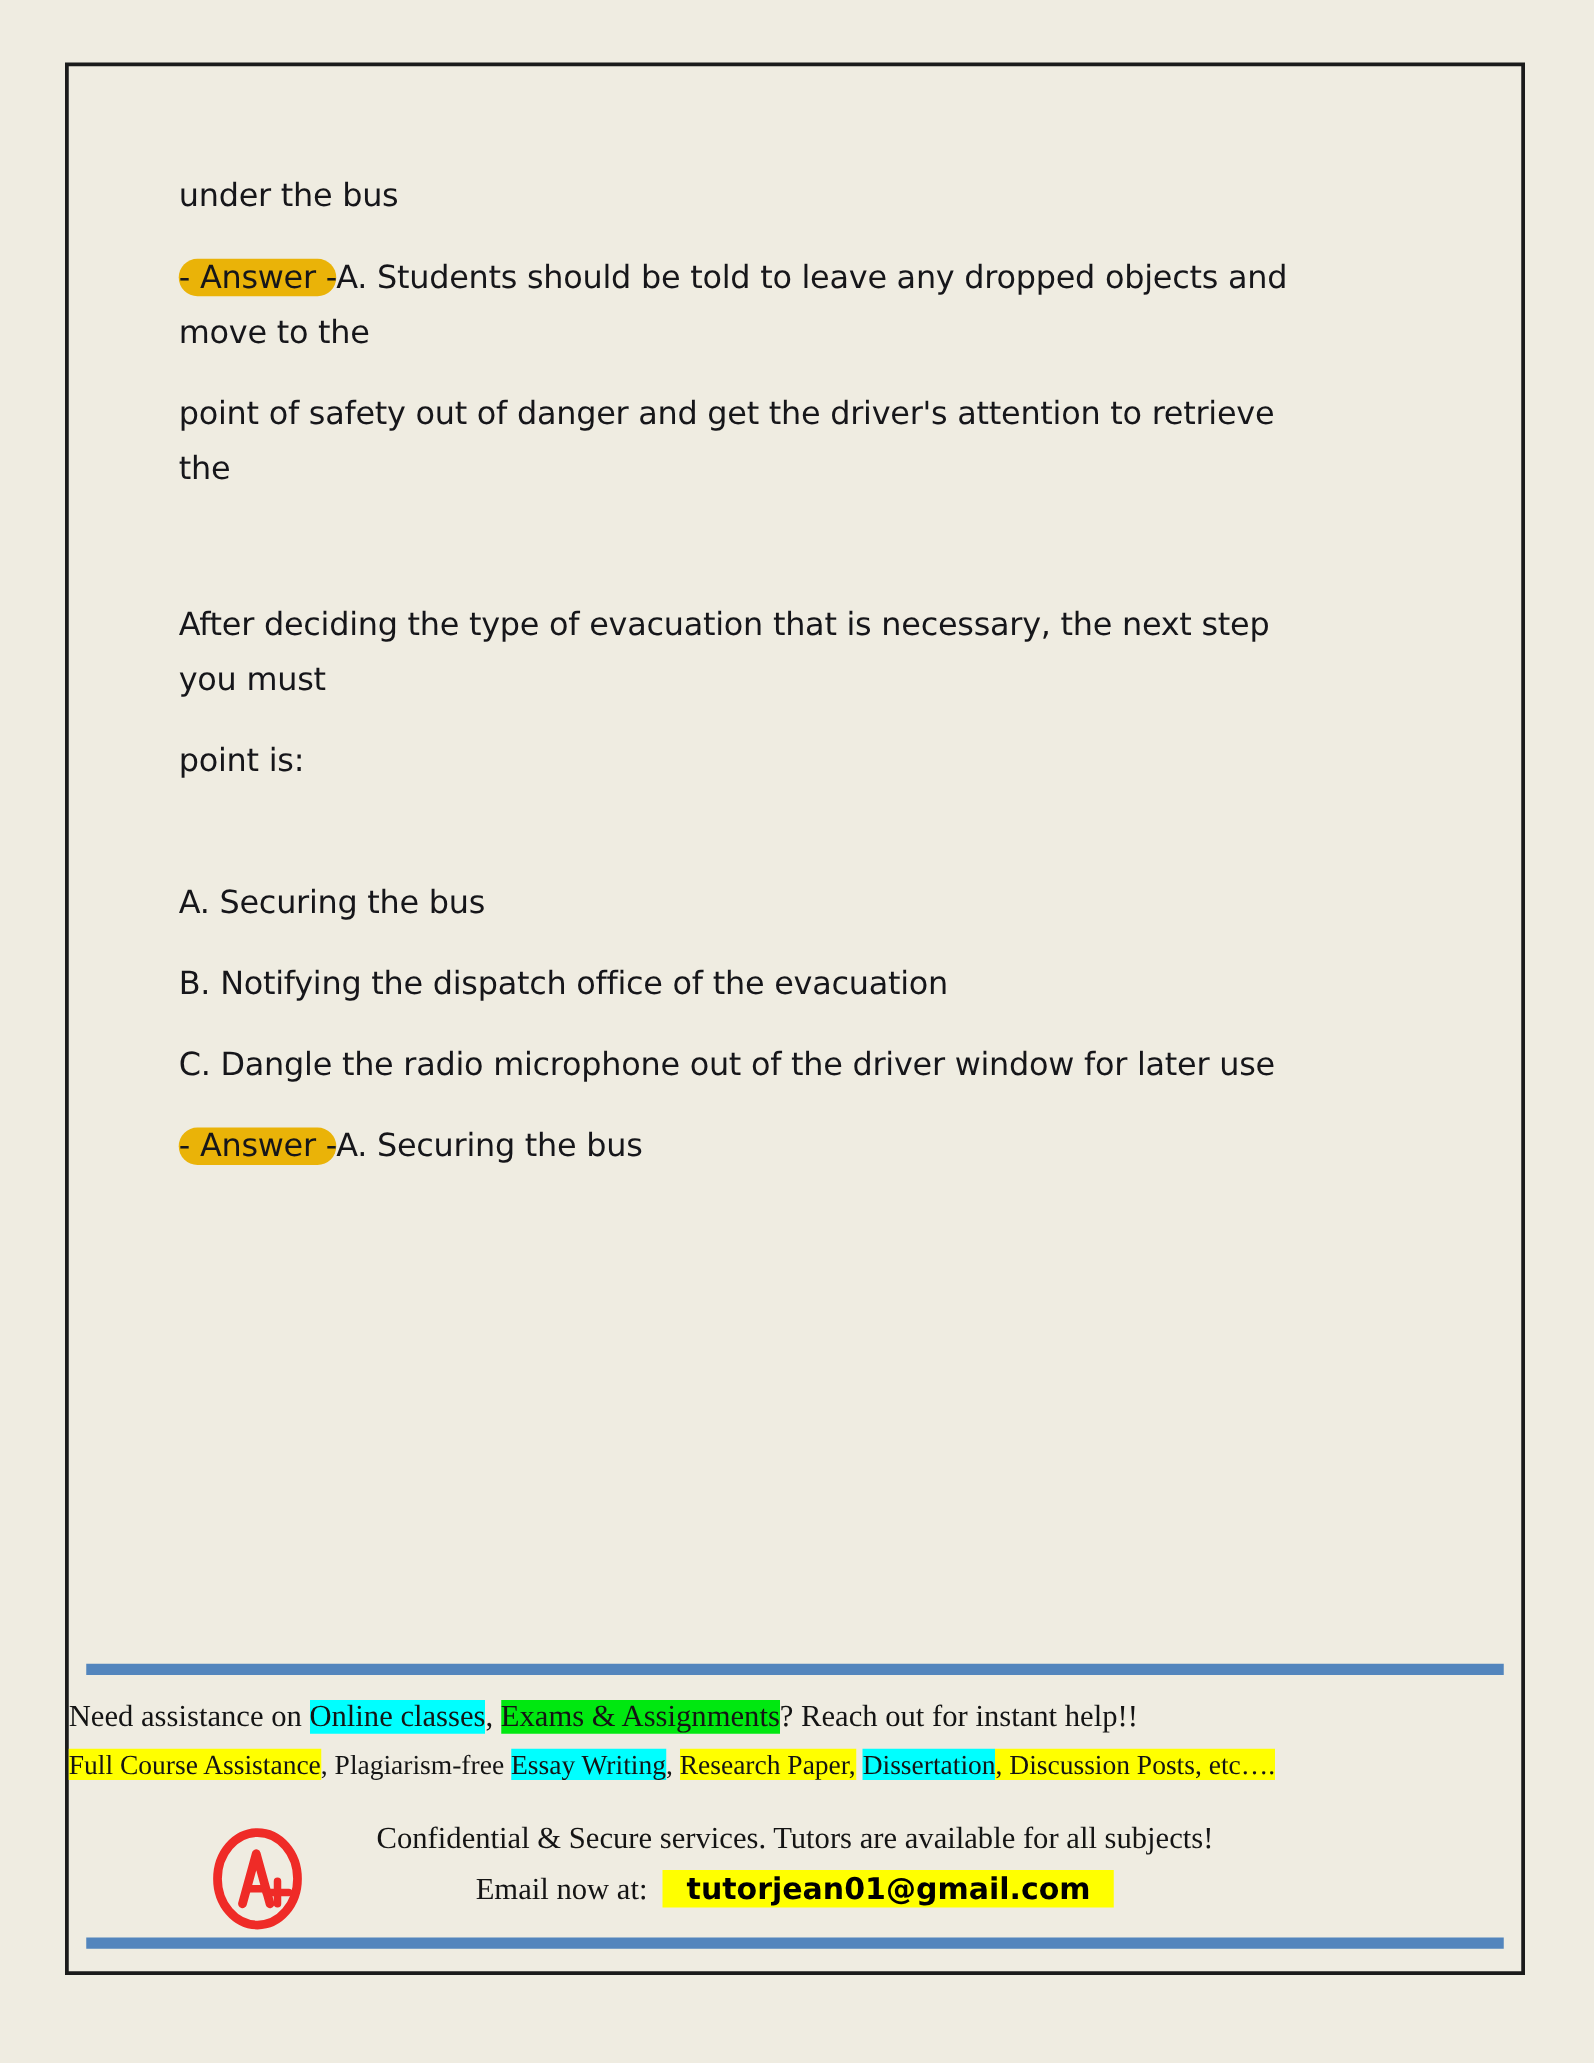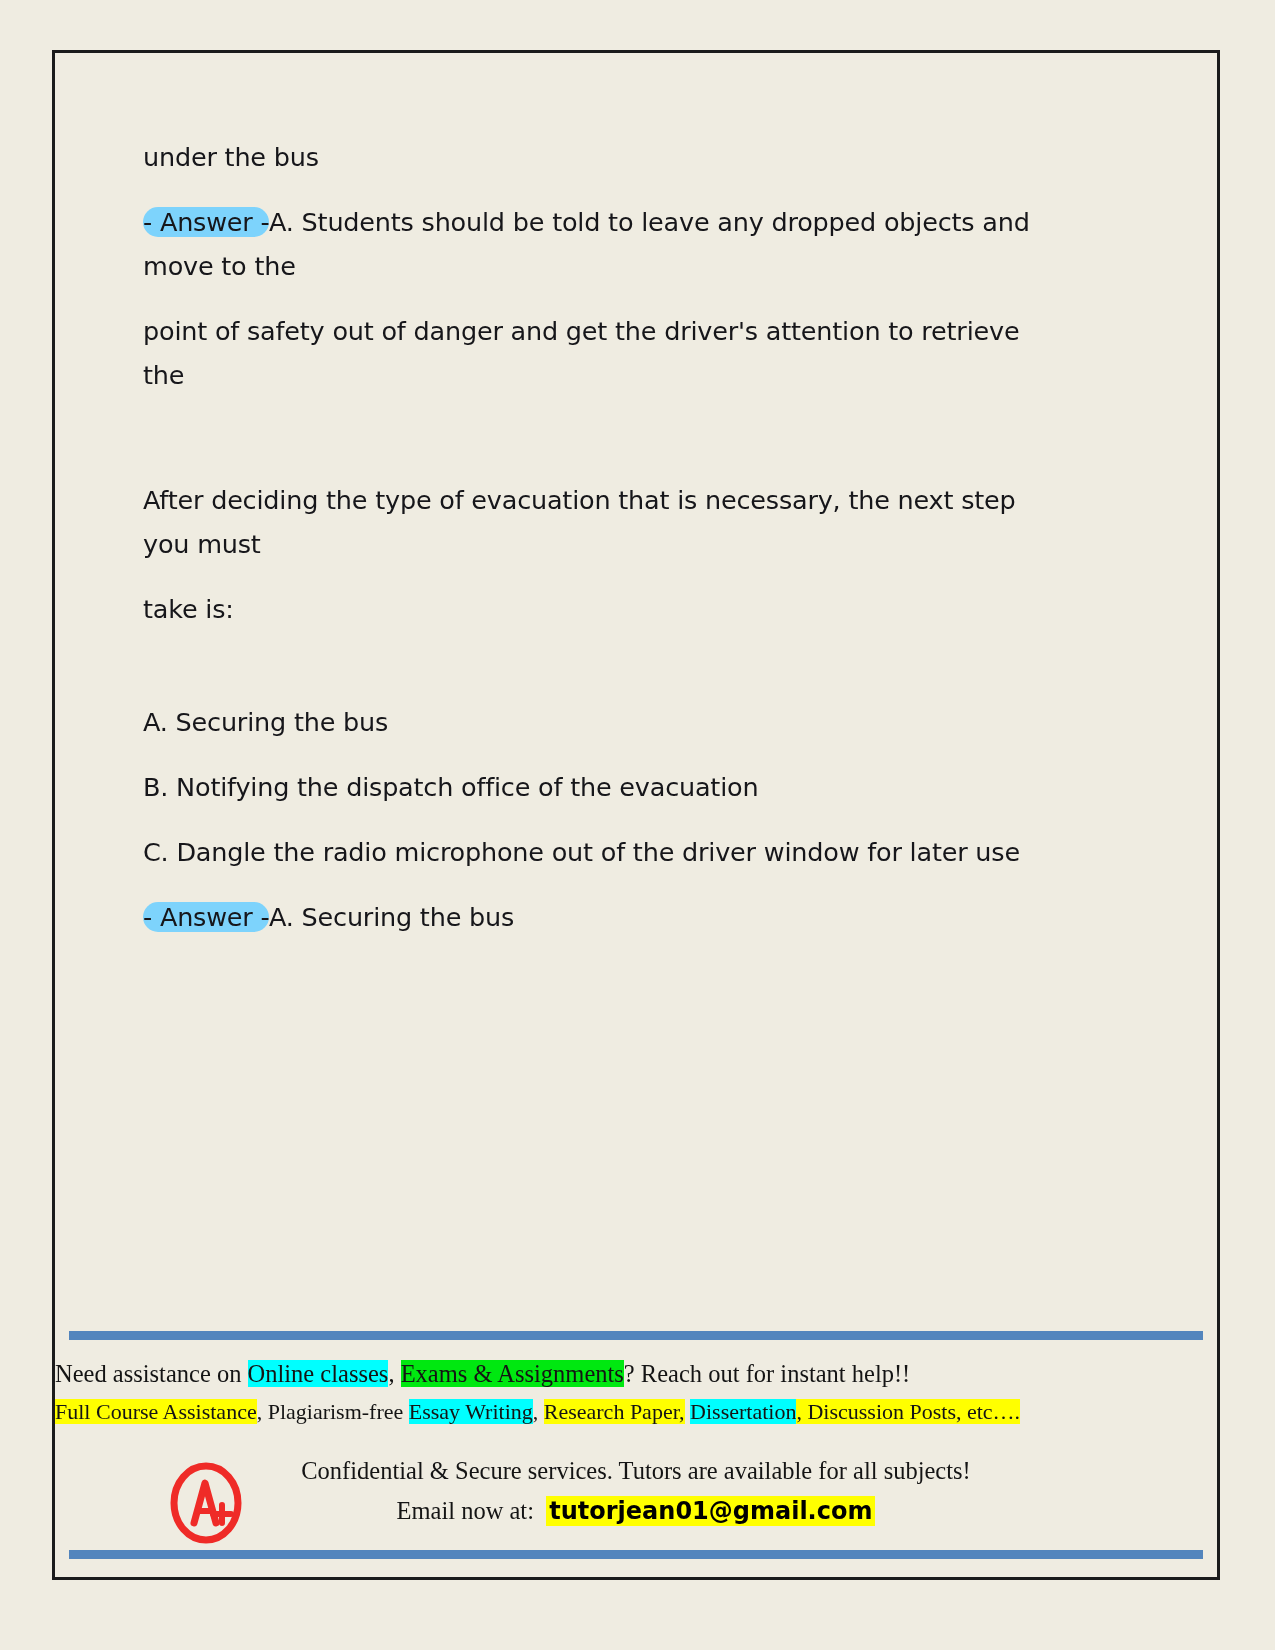--- a/index.html
+++ b/index.html
@@ -41,21 +41,21 @@
     color: #16161a;
     margin: 0 0 21px 0;
     letter-spacing: -0.2px;
     max-width: 915px;
   }
 
   .gap-lg { height: 60px; }
   .gap-md { height: 48px; }
 
   .hl-yellow {
-    background: #7dd3fc;
+    background: #eab308;
     color: #16161a;
     border-radius: 15px;
   }
 
   
   .footer {
     position: absolute;
     left: 0;
     right: 0;
     bottom: 0;
@@ -100,21 +100,21 @@
     font-size: 24.5px;
     line-height: 40px;
     color: #141414;
     white-space: nowrap;
   }
   .email {
     font-family: "DejaVu Sans", sans-serif;
     font-weight: bold;
     font-size: 24px;
     background: #ffff00;
-    padding: 1px 3px;
+    padding: 1px 19px;
     color: #000;
   }
 
   .logo {
     position: absolute;
     left: 112px;
     top: 142px;
     width: 78px;
     height: 84px;
   }
@@ -139,21 +139,21 @@
     </p>
 
 
     <div class="gap-lg"></div>
 
     <p class="para">
       <span>After deciding the type of evacuation that is necessary, the next step you must</span>
     </p>
 
     <p class="para">
-      <span>take is:</span>
+      <span>point is:</span>
     </p>
 
     <div class="gap-md"></div>
 
     <p class="para">
       <span>A. Securing the bus</span>
     </p>
 
     <p class="para">
       <span>B. Notifying the dispatch office of the evacuation</span>

